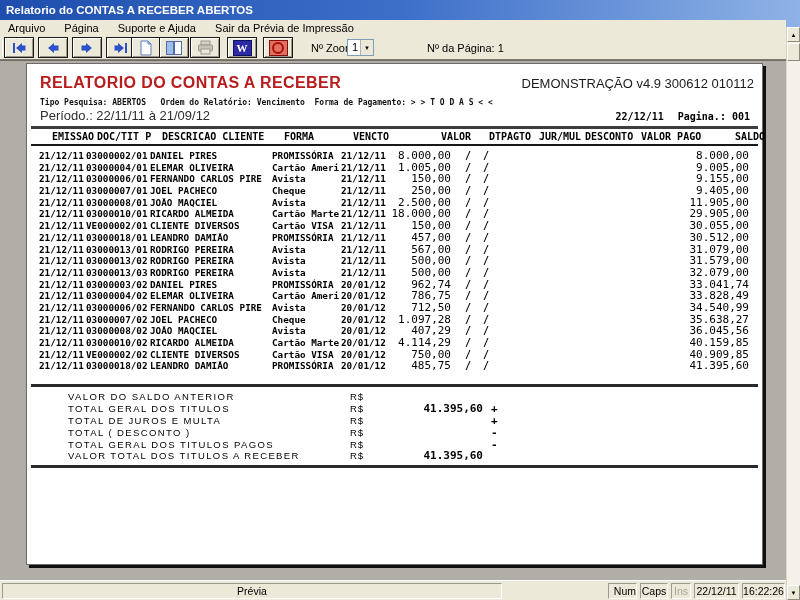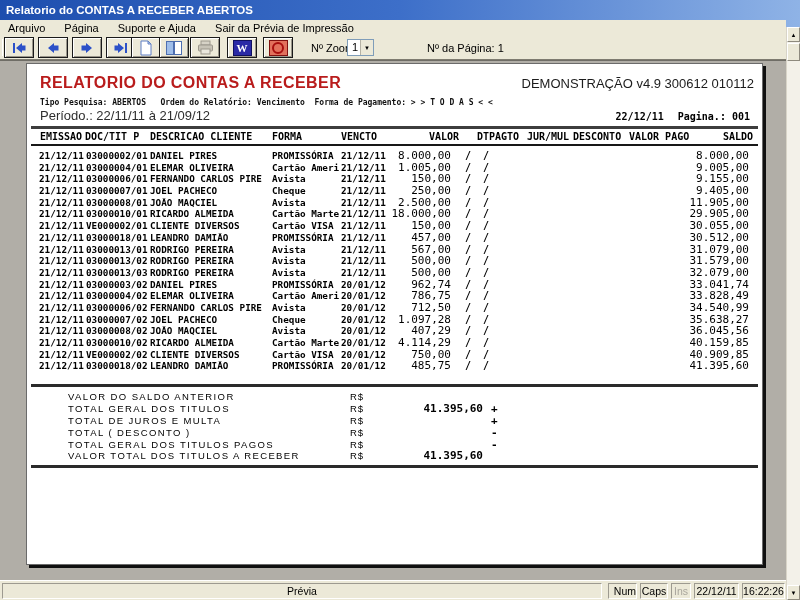--- a/index.html
+++ b/index.html
@@ -71,21 +71,21 @@
   .r-filters{position:absolute;left:13px;top:34px;font-family:"DejaVu Sans Mono",monospace;font-size:8px;font-weight:bold;white-space:pre;color:#111;}
   .r-periodo{position:absolute;left:13px;top:44px;font-size:13px;color:#2e2e2e;white-space:nowrap;}
   .r-pageinfo{position:absolute;right:12px;top:47px;font-family:"DejaVu Sans Mono",monospace;font-size:10px;font-weight:bold;white-space:pre;color:#000;display:flex;gap:14px;}
   .hline{position:absolute;left:4px;right:4px;background:#3d3d3d;}
   .hl1{top:62px;height:3px;}
   .hl2{top:80px;height:2px;background:#181818;}
   .hl3{top:320px;height:3px;background:#2a2a2a;}
   .hl4{top:401px;height:3px;background:#2a2a2a;}
   .thead span{
     position:absolute;top:67px;font-family:"DejaVu Sans Mono",monospace;
-    font-size:10px;font-weight:bold;color:#000;white-space:pre;
+    font-size:10px;font-weight:bold;color:#000;white-space:pre;margin-left:12px;
   }
   .h-emissao{left:13px;} .h-doc{left:58px;} .h-descr{left:123px;}
   .h-forma{left:245px;} .h-vencto{left:314px;}
   .h-valor{left:368px;width:64px;text-align:right;}
   .h-dtpagto{left:450px;} .h-jurmul{left:500px;} .h-desconto{left:546px;}
   .h-valorpago{left:602px;} .h-saldo{left:662px;width:64px;text-align:right;}
   #rows{position:absolute;left:0;top:86px;width:737px;}
   .trow{position:relative;height:11.7px;}
   .trow span{
     position:absolute;top:0;font-family:"DejaVu Sans Mono",monospace;
@@ -119,21 +119,21 @@
   
   .statusbar{
     position:absolute;bottom:0;left:0;width:786px;height:20px;
     background:#ECE9D8;border-top:1px solid #FFFFFF;box-sizing:border-box;font-size:10.5px;
   }
   .panel{
     position:absolute;top:2px;height:16px;box-sizing:border-box;
     border:1px solid;border-color:#9D9A90 #FFFFFF #FFFFFF #9D9A90;
     line-height:14px;text-align:center;color:#000;background:#ECE9D8;white-space:nowrap;overflow:hidden;
   }
-  .p-main{left:2px;width:600px;}
+  .p-main{left:2px;width:500px;}
   .p-num{left:608px;width:29px;text-align:right;}
   .p-caps{left:640px;width:28px;}
   .p-ins{left:671px;width:20px;color:#A9A69C;}
   .p-date{left:694px;width:45px;}
   .p-time{left:742px;width:43px;}
   svg{display:block;}
 </style>
 </head>
 <body>
 

